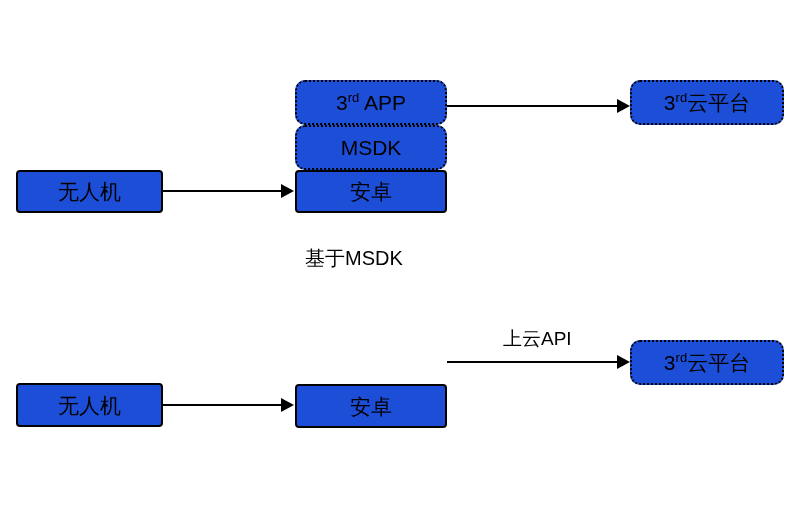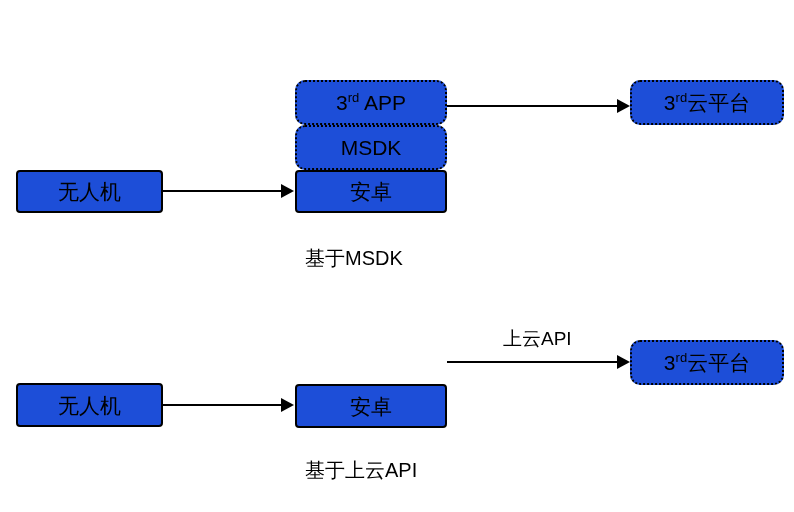--- a/index.html
+++ b/index.html
@@ -155,15 +155,14 @@
 
   <div class="edge-label" id="d2-edge-label">上云API</div>
 
   <div class="line" id="d2-line-b"></div>
   <div class="arrowhead" id="d2-arrow-b"></div>
 
   <div class="box box-dotted" id="d2-cloud">
     <span><span>3</span><sup class="ord">rd</sup><span>云平台</span></span>
   </div>
 
-  <div class="caption" id="d2-caption">基于上云API</div>
 
 </div>
 
 </body></html>

